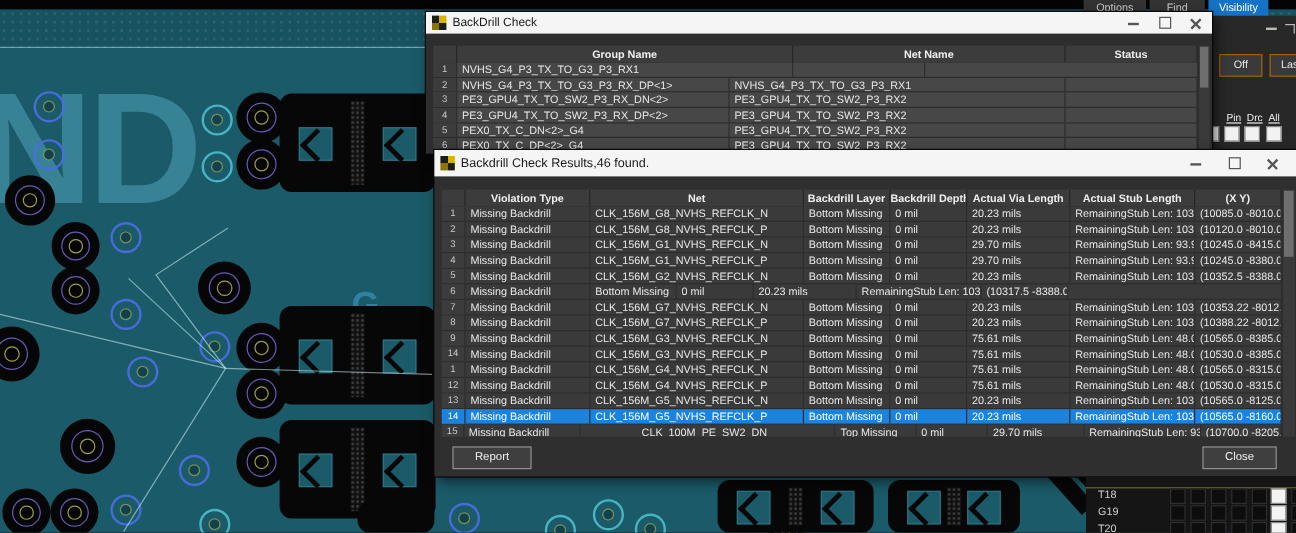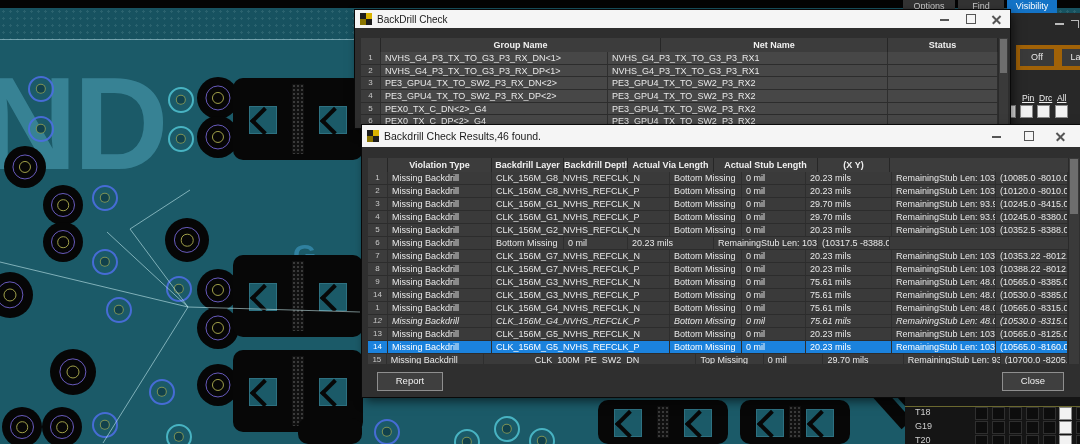--- a/index.html
+++ b/index.html
@@ -33,21 +33,21 @@
       background-size:4px 4px;background-color:#101010;}
   .trace{position:absolute;background:#070707;}
 
   
   #rp-top{position:absolute;left:1005px;top:13px;width:75px;height:112px;background:#282828;z-index:1;}
   .tabs{position:absolute;top:0;height:13px;z-index:2;font-size:9px;line-height:13px;text-align:center;color:#c8c8c8;}
   .tab{position:absolute;top:0;height:13px;background:#333;}
   .tab.active{background:#1473c6;color:#fff;}
   .mini-ic{position:absolute;width:9px;height:2px;background:#bbb;}
   .pin-ic{position:absolute;width:7px;height:7px;border:1.5px solid #bbb;border-bottom:none;border-left:none;}
-  .pbtn{position:absolute;height:17px;background:#3a3a3a;border:4px solid #a16207;color:#e8e8e8;
+  .pbtn{position:absolute;height:17px;background:#3a3a3a;border:1px solid #a16207;color:#e8e8e8;
         font-size:9px;text-align:center;line-height:16px;}
   .chk-h{position:absolute;font-size:8.5px;color:#eee;text-decoration:underline;}
   .chk{position:absolute;width:11px;height:11px;background:#f2f2f2;border:1px solid #888;}
   .chk.dark{background:#0d0d0d;border:1px solid #2f2f2f;}
 
   
   #rp-bot{position:absolute;left:905px;top:397px;width:175px;height:47px;background:#151515;z-index:6;}
   #rp-bot .oline{position:absolute;left:0;top:9px;width:175px;height:1px;background:#6a682f;}
   .lay-lbl{position:absolute;left:10px;font-size:9px;color:#cfcfcf;}
 
@@ -277,21 +277,20 @@
   </div>
   <div class="thead" id="d1-head" style="left:6px;top:28px;width:637px;">
       <div class="hc" style="width: 20px;"></div>
       <div class="hc" style="width: 280px;">Group Name</div>
       <div class="hc" style="width: 227px;">Net Name</div>
       <div class="hc" style="width: 110px;">Status</div>
     </div>
   <div class="rows d1" id="d1-rows" style="left:6px;top:42px;width:637px;height:76px;">
       <div class="trow" style="height: 12.7px; line-height: 12px;">
         <div class="c num" style="width: 20px;">1</div>
-        <div class="c" style="width: 227px;">NVHS_G4_P3_TX_TO_G3_P3_RX_DN&lt;1&gt;</div>
         <div class="c" style="width: 280px;">NVHS_G4_P3_TX_TO_G3_P3_RX1</div>
         <div class="c" style="width: 110px;"></div>
       </div>
       <div class="trow" style="height: 12.7px; line-height: 12px;">
         <div class="c num" style="width: 20px;">2</div>
         <div class="c" style="width: 227px;">NVHS_G4_P3_TX_TO_G3_P3_RX_DP&lt;1&gt;</div>
         <div class="c" style="width: 280px;">NVHS_G4_P3_TX_TO_G3_P3_RX1</div>
         <div class="c" style="width: 110px;"></div>
       </div>
       <div class="trow" style="height: 12.7px; line-height: 12px;">
@@ -337,20 +336,21 @@
         </span>
       <span class="wbtn" style="width:32px;">
           <span class="x1"></span>
           <span class="x2"></span>
         </span>
     </span>
   </div>
   <div class="thead" id="d2-head" style="left:6px;top:33px;width:700px;">
       <div class="hc" style="width: 20px;"></div>
       <div class="hc" style="width: 104px;">Violation Type</div>
+      <div class="hc" style="width: 178px;">Net</div>
       <div class="hc" style="width: 72px;">Backdrill Layer</div>
       <div class="hc" style="width: 64px;">Backdrill Depth</div>
       <div class="hc" style="width: 86px;">Actual Via Length</div>
       <div class="hc" style="width: 104px;">Actual Stub Length</div>
       <div class="hc" style="width: 72px;">(X Y)</div>
     </div>
   <div class="rows d2" id="d2-rows" style="left:6px;top:47px;width:700px;height:192px;">
       <div class="trow" style="height: 13px; line-height: 12.5px;">
         <div class="c num" style="width: 20px;">1</div>
         <div class="c" style="width: 104px;">Missing Backdrill</div>
@@ -453,21 +453,21 @@
       <div class="trow" style="height: 13px; line-height: 12.5px;">
         <div class="c num" style="width: 20px;">1</div>
         <div class="c" style="width: 104px;">Missing Backdrill</div>
         <div class="c" style="width: 178px;">CLK_156M_G4_NVHS_REFCLK_N</div>
         <div class="c" style="width: 72px;">Bottom Missing</div>
         <div class="c" style="width: 64px;">0 mil</div>
         <div class="c" style="width: 86px;">75.61 mils</div>
         <div class="c" style="width: 104px;">RemainingStub Len: 48.04 mils</div>
         <div class="c" style="width: 72px;">(10565.0 -8315.0)</div>
       </div>
-      <div class="trow" style="height: 13px; line-height: 12.5px; font-style: italic;">
+      <div class="trow" style="height: 13px; line-height: 12.5px;">
         <div class="c num" style="width: 20px;">12</div>
         <div class="c" style="width: 104px;">Missing Backdrill</div>
         <div class="c" style="width: 178px;">CLK_156M_G4_NVHS_REFCLK_P</div>
         <div class="c" style="width: 72px;">Bottom Missing</div>
         <div class="c" style="width: 64px;">0 mil</div>
         <div class="c" style="width: 86px;">75.61 mils</div>
         <div class="c" style="width: 104px;">RemainingStub Len: 48.04 mils</div>
         <div class="c" style="width: 72px;">(10530.0 -8315.0)</div>
       </div>
       <div class="trow" style="height: 13px; line-height: 12.5px;">

